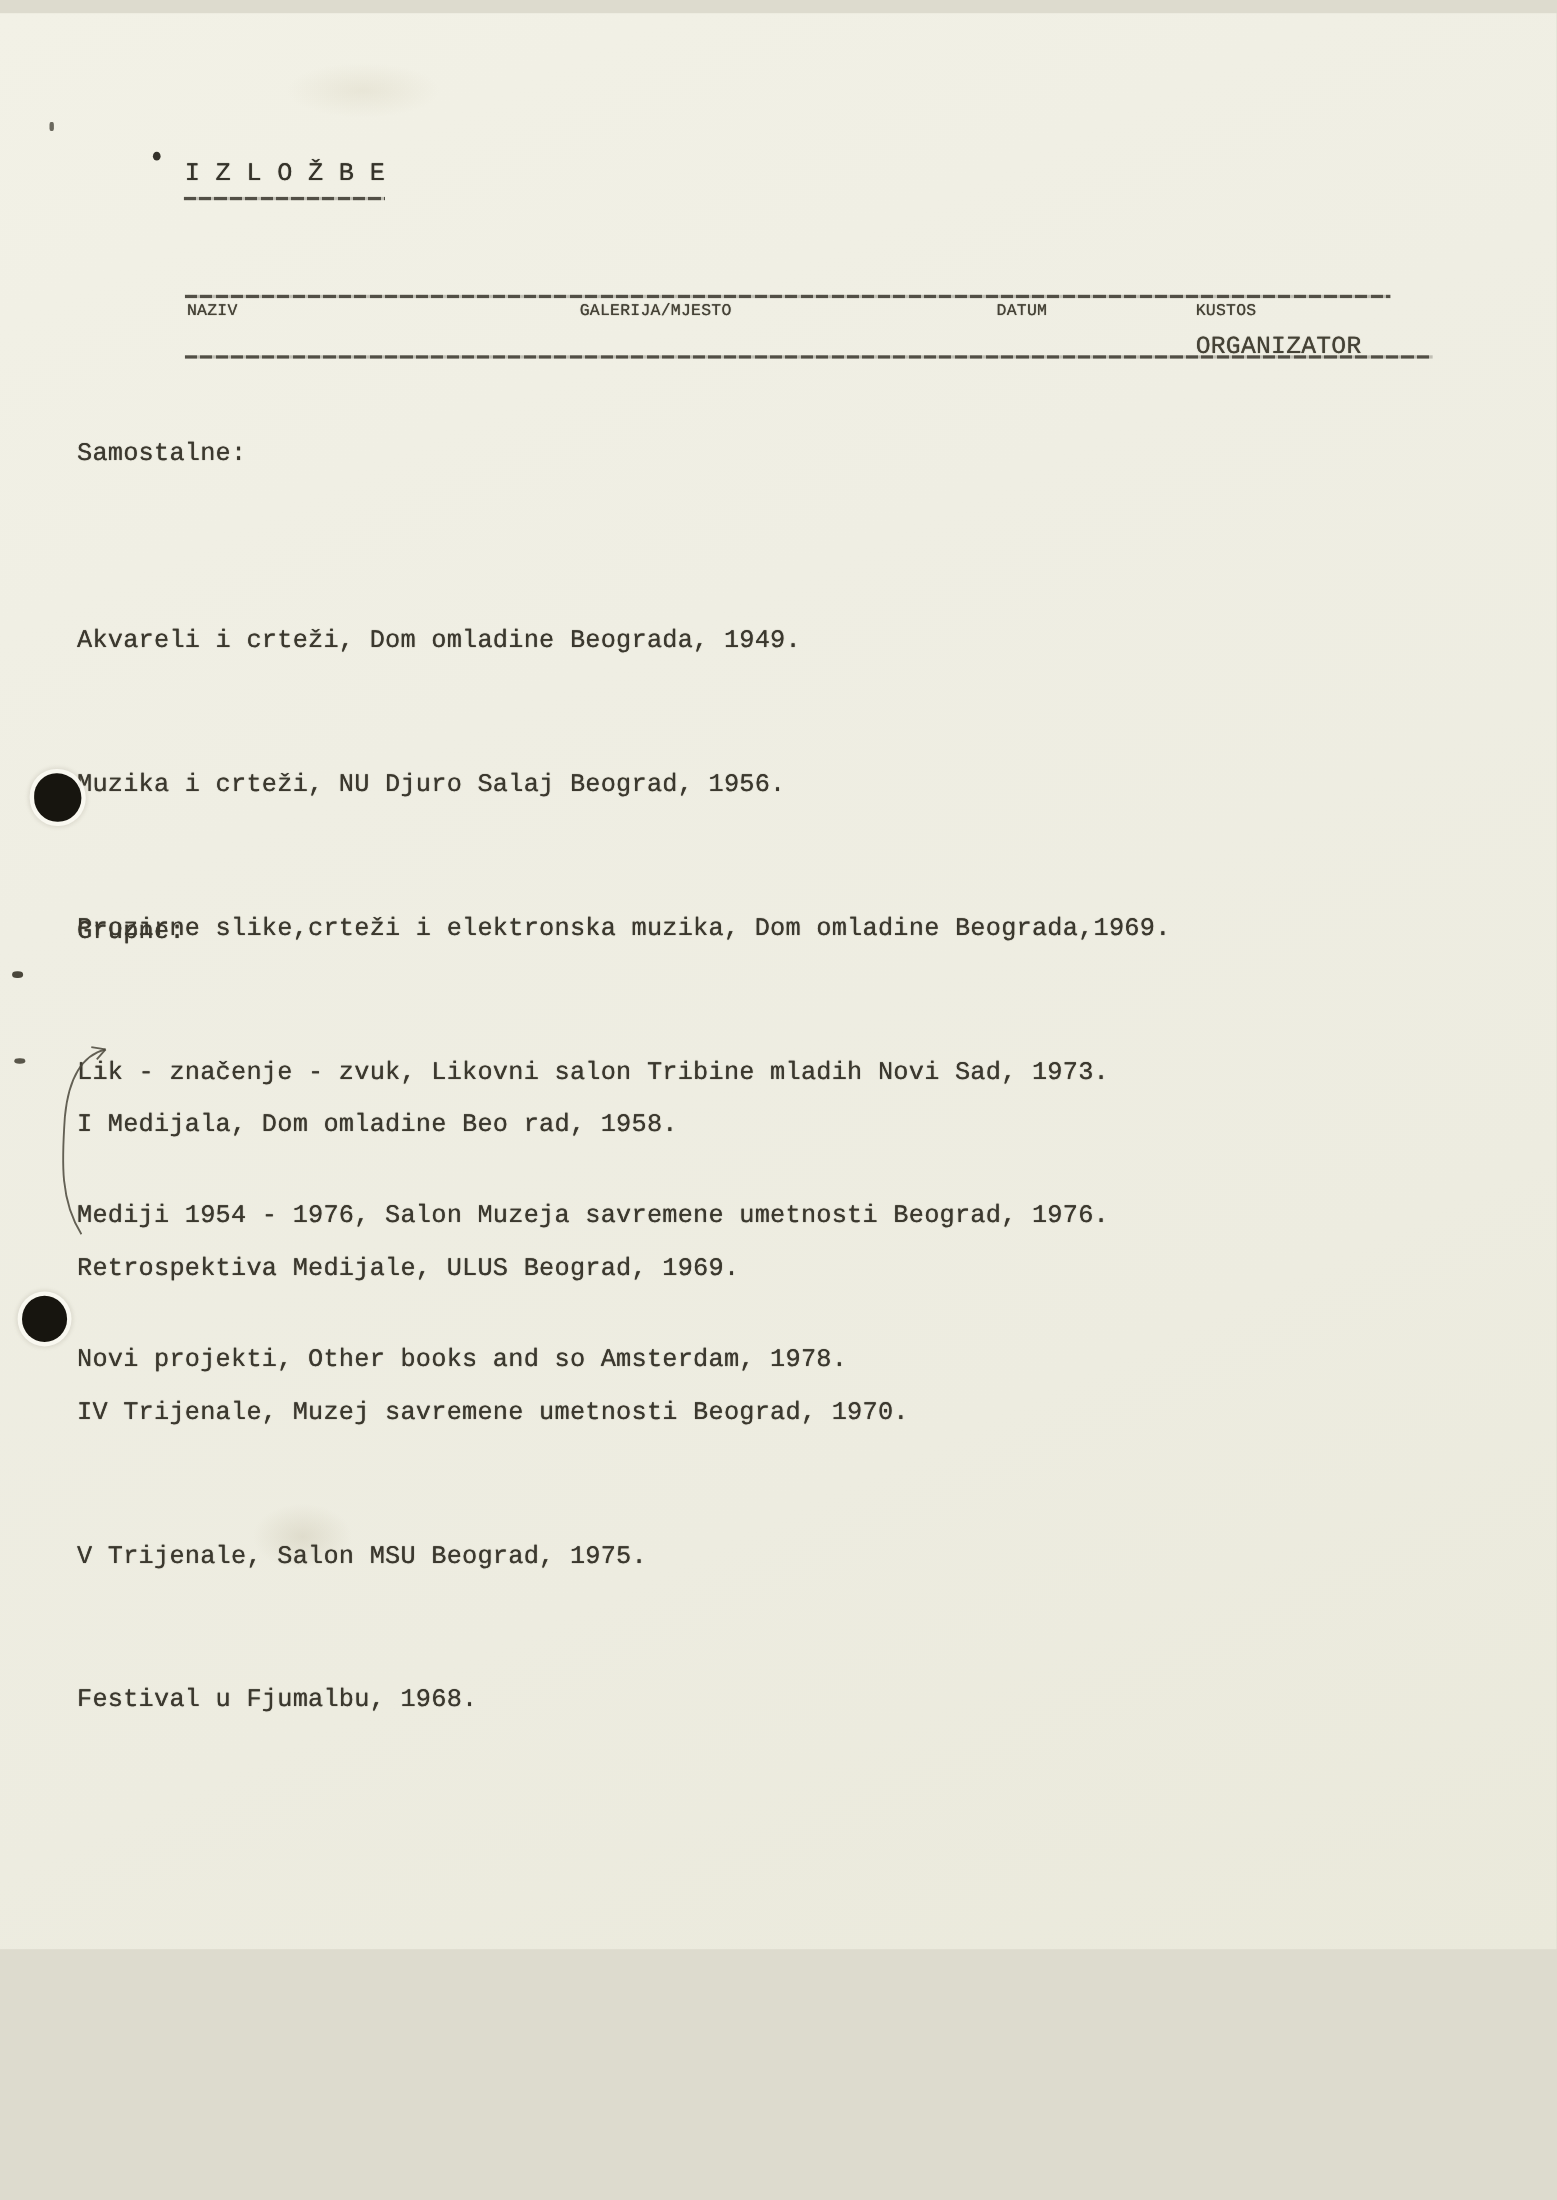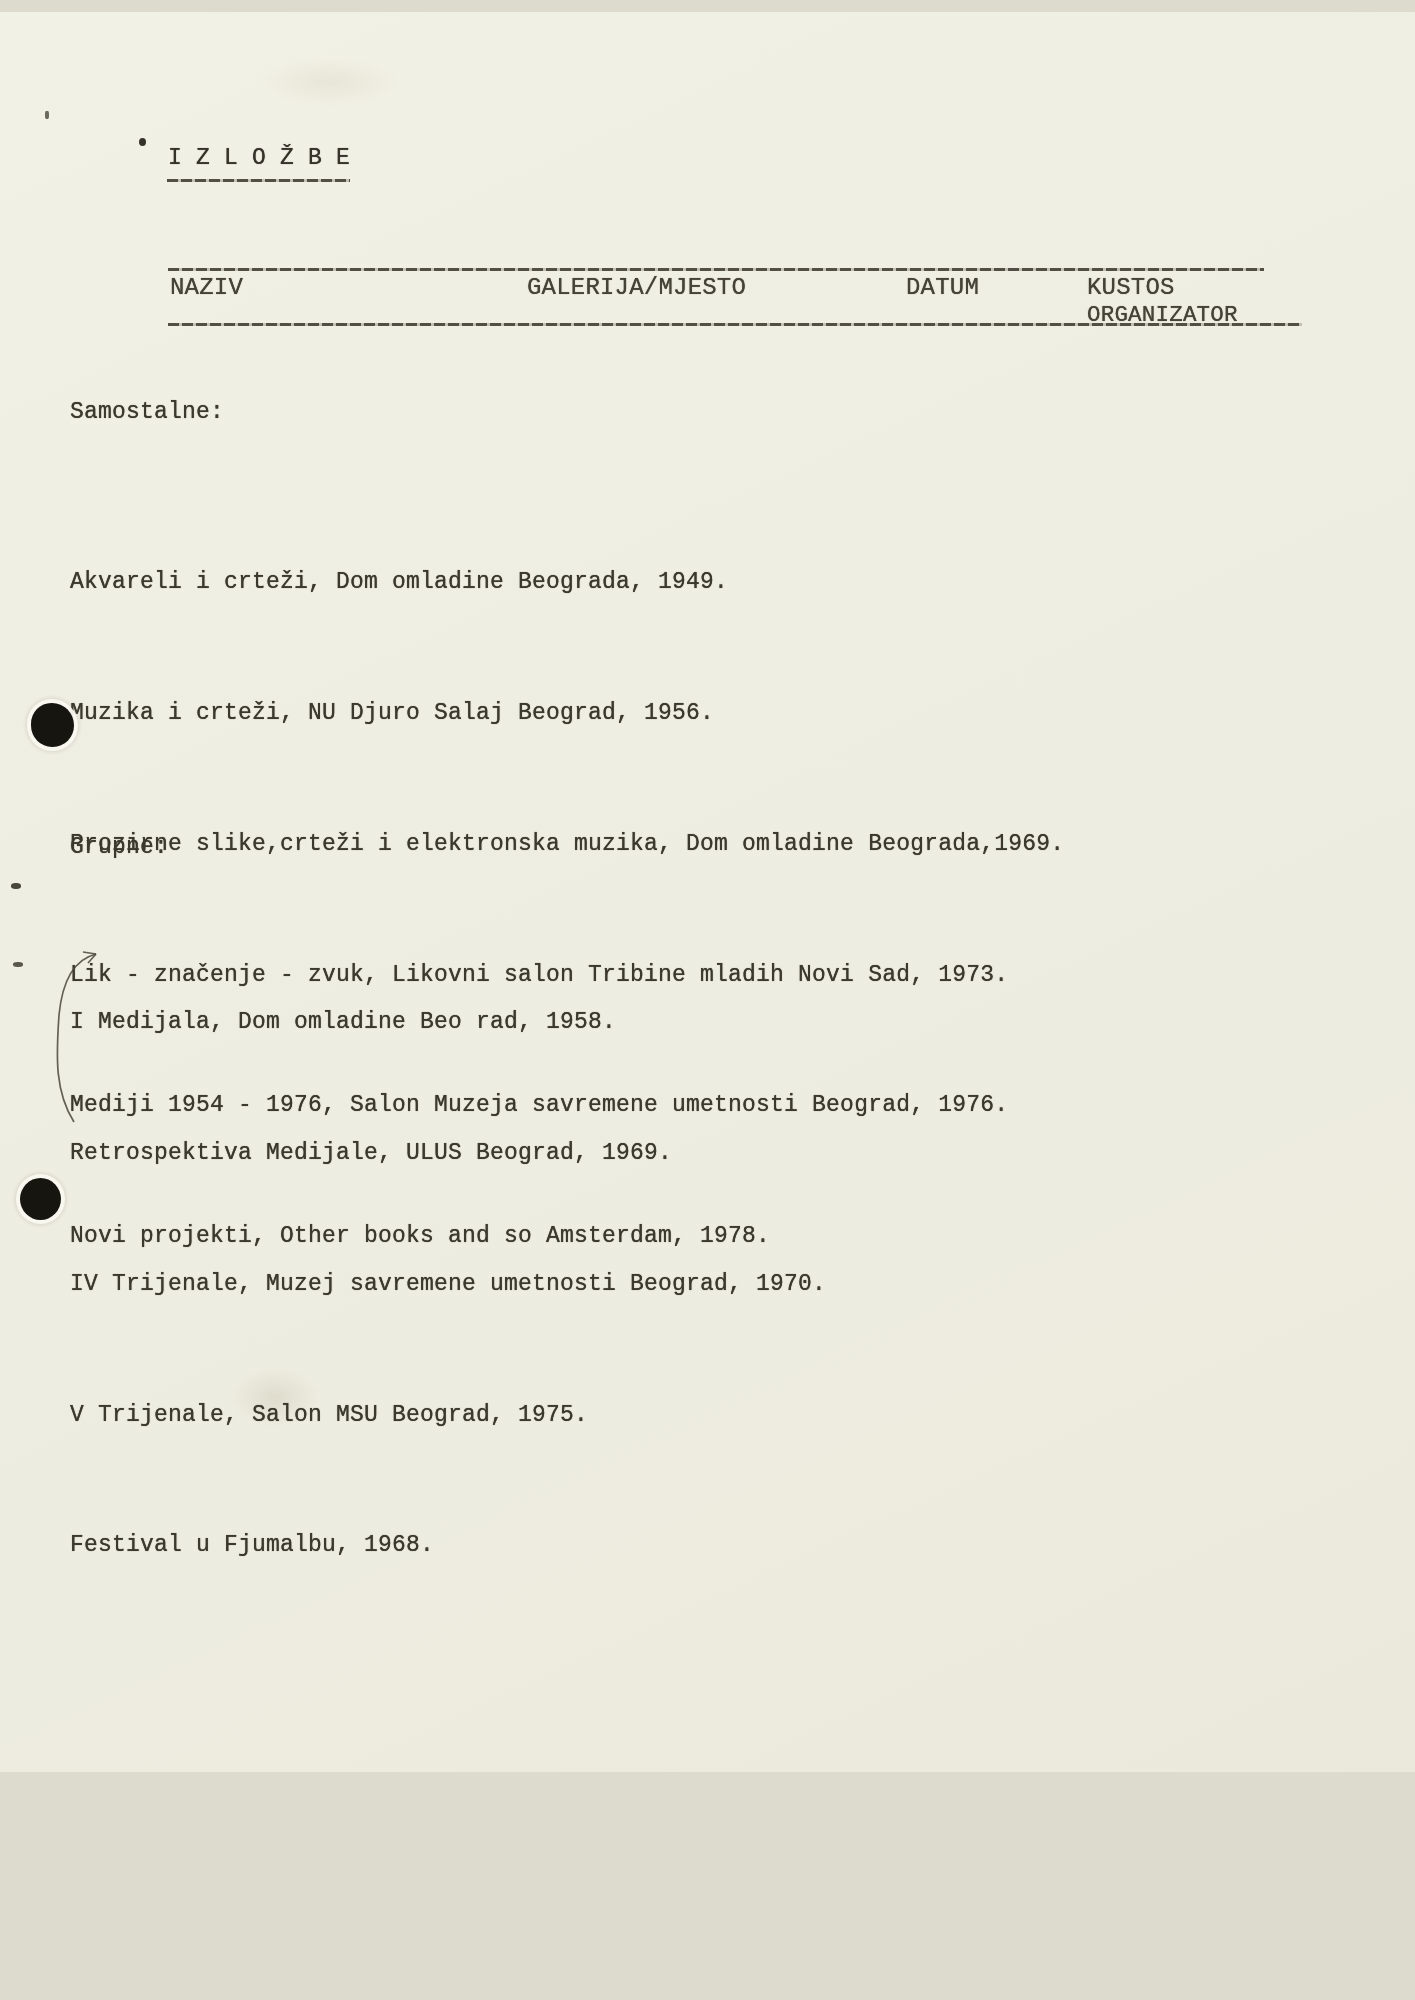--- a/index.html
+++ b/index.html
@@ -19,21 +19,21 @@
     white-space:pre;
   }
   .rule{
     position:absolute;height:3px;
     background:repeating-linear-gradient(90deg,rgba(54,51,42,0.85) 0 11px,rgba(54,51,42,0.25) 11px 14px);
   }
   .title-underline{left:167px;top:167px;width:183px;}
   .rule-top{left:168px;top:256px;width:1096px;}
   .rule-bottom{left:168px;top:311px;width:1134px;}
   .hcell{
-    position:absolute;top:262px;font-size:24px;color:#454236;white-space:pre;
+    position:absolute;top:262px;font-size:15px;color:#454236;white-space:pre;
   }
   .hcell2{
     position:absolute;top:290px;font-size:22.5px;color:#454236;white-space:pre;
   }
   .section-heading{
     position:absolute;left:70px;font-size:23px;color:#3b382e;white-space:pre;
   }
   .list{
     position:absolute;left:70px;font-size:23px;line-height:43.6px;
     color:#3b382e;white-space:pre;

